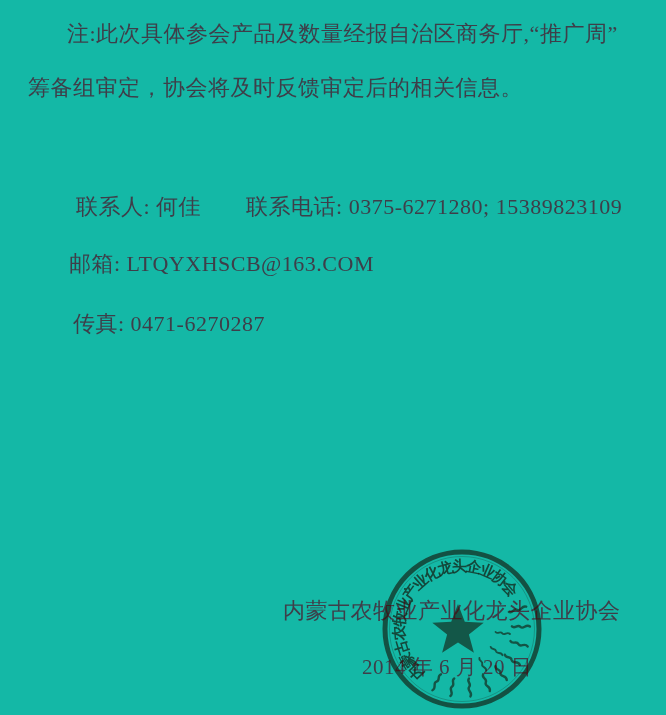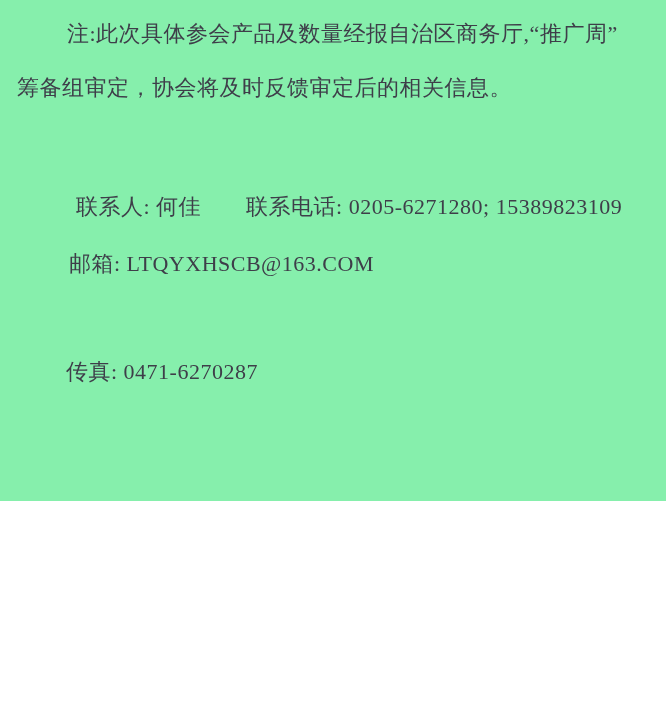--- a/index.html
+++ b/index.html
@@ -3,38 +3,38 @@
 <meta charset="utf-8">
 <style>
   html, body {
     margin: 0;
     padding: 0;
     background: #ffffff;
   }
   .page {
     position: relative;
     width: 666px;
-    height: 501px;
-    background: #86efac;
+    height: 715px;
+    background: #14b8a6;
     overflow: hidden;
     font-family: "Liberation Serif", "DejaVu Serif", serif;
   }
   .line {
     position: absolute;
     white-space: pre;
     color: #3e3e49;
     font-size: 22px;
     line-height: 1.15;
     letter-spacing: 0.5px;
   }
   .note-line-1 { left: 67px;  top: 21px; }
-  .note-line-2 { left: 17px;  top: 75px; }
+  .note-line-2 { left: 28px;  top: 75px; }
   .contact-line { left: 76px; top: 194px; }
   .email-line   { left: 69px; top: 251px; }
-  .fax-line     { left: 66px; top: 311px; margin-top: 48px; }
+  .fax-line     { left: 73px; top: 311px; }
   .attachment-line { left: 74px; top: 423px; }
   .signature-line  { left: 283px; top: 598px; text-align: right; }
   .date-line       { left: 362px; top: 655px; font-size: 21px; }
   .seal {
     position: absolute;
     left: 380px;
     top: 547px;
     width: 164px;
     height: 164px;
     mix-blend-mode: multiply;
@@ -42,21 +42,21 @@
   }
 </style>
 </head>
 <body>
 
 <div class="page">
 
   <div class="line note-line-1">注:此次具体参会产品及数量经报自治区商务厅,“推广周”</div>
   <div class="line note-line-2">筹备组审定，协会将及时反馈审定后的相关信息。</div>
 
-  <div class="line contact-line">联系人: 何佳　　联系电话: 0205-6271280; 15389823109</div>
+  <div class="line contact-line">联系人: 何佳　　联系电话: 0375-6271280; 15389823109</div>
   <div class="line email-line">邮箱: LTQYXHSCB@163.COM</div>
   <div class="line fax-line">传真: 0471-6270287</div>
 
 
   <div class="line signature-line">内蒙古农牧业产业化龙头企业协会</div>
   <div class="line date-line">2014 年 6 月 20 日</div>
 
   <div class="seal">
     <svg width="164" height="164" viewBox="0 0 164 164">
 

